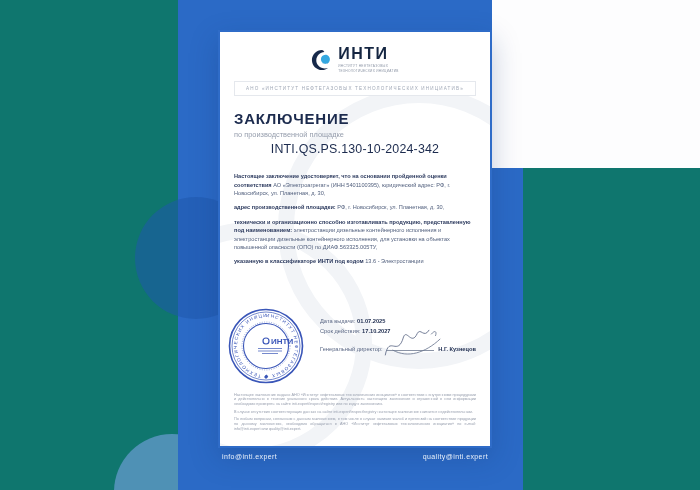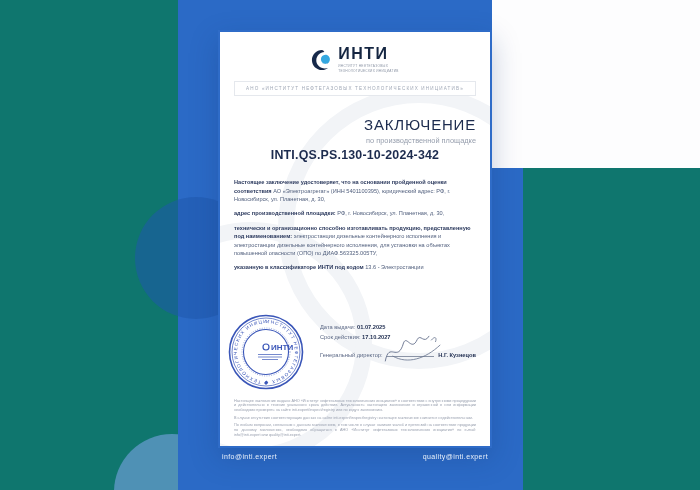--- a/index.html
+++ b/index.html
@@ -26,23 +26,23 @@
   .logo-mark{width:22px;height:22px;flex:0 0 auto;}
   .logo-text-col{display:flex;flex-direction:column;}
   .logo-name{font-size:16px;font-weight:bold;color:#152642;letter-spacing:1.5px;line-height:1;}
   .logo-sub{font-size:3.2px;color:#8b94a4;letter-spacing:.3px;line-height:1.3;margin-top:1.5px;}
 
   
   .org-banner{margin-top:8px;border:1px solid #e5e8ed;background:#fff;padding:4px 2px;
               text-align:center;font-size:4.6px;letter-spacing:1.15px;color:#a0a8b6;white-space:nowrap;}
 
   
-  .title{margin-top:20px;text-align:right;font-size:15px;font-weight:400;color:#1c2b4e;letter-spacing:.8px;}
-  .subtitle{margin-top:3px;text-align:right;font-size:7.4px;color:#959dac;}
-  .doc-number{margin-top:3px;text-align:center;font-size:12.4px;font-weight:bold;color:#1c2b4e;letter-spacing:.2px;}
+  .title{margin-top:14px;text-align:left;font-size:15px;font-weight:700;color:#1c2b4e;letter-spacing:.8px;}
+  .subtitle{margin-top:3px;text-align:left;font-size:7.4px;color:#959dac;}
+  .doc-number{margin-top:3px;text-align:center;font-size:12.4px;font-weight:normal;color:#1c2b4e;letter-spacing:.2px;}
 
   
   .body-text{margin-top:16px;font-size:5.6px;line-height:1.5;color:#52607e;text-align:left;}
   .body-text p{margin:0 0 6px;}
   .body-text b{color:#2c3a5e;}
 
   
   .bottom-row{display:flex;align-items:flex-start;margin-top:42px;}
   .stamp{width:76px;height:76px;flex:0 0 auto;margin-left:-6px;position:relative;}
   .sign-col{flex:1;margin-left:16px;padding-top:10px;position:relative;}

